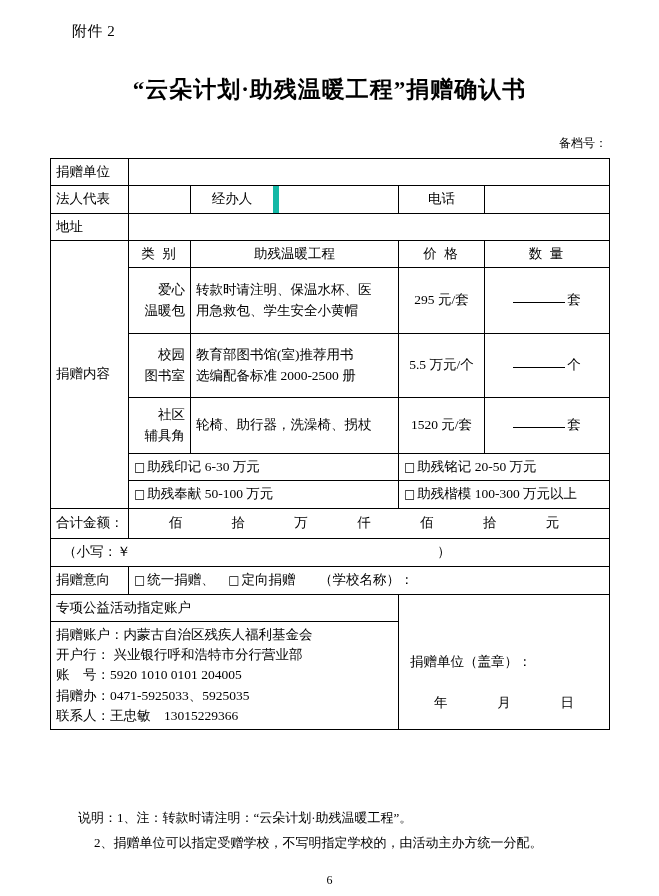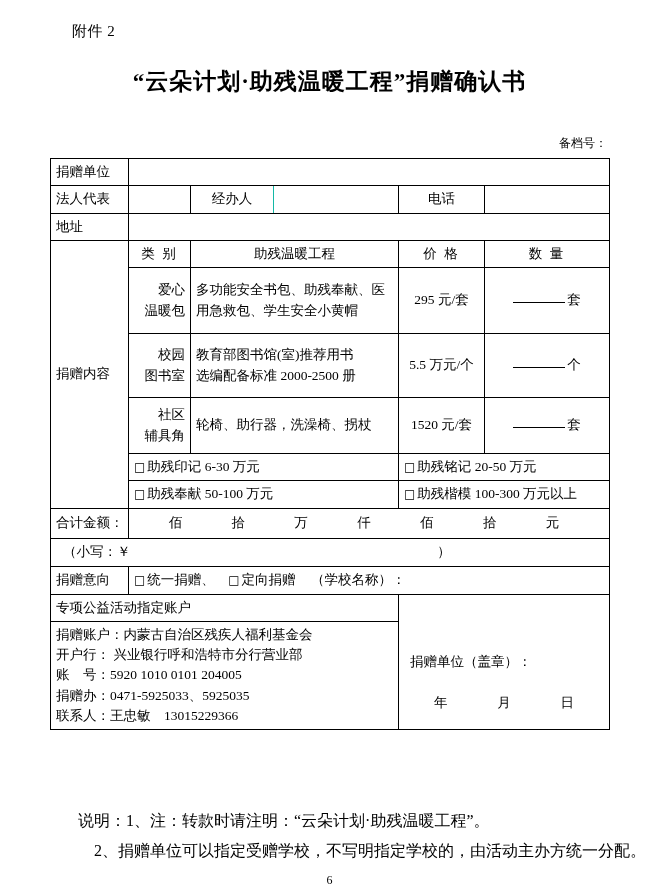--- a/index.html
+++ b/index.html
@@ -26,21 +26,21 @@
     position: absolute;
     left: 72px;
     top: 22px;
     font-size: 15px;
     letter-spacing: 0.5px;
   }
   .doc-title {
     position: absolute;
     left: 0;
     right: 0;
-    top: 66px;
+    top: 74px;
     text-align: center;
     font-size: 23px;
     font-weight: bold;
     font-family: "Liberation Serif", "DejaVu Serif", serif;
     letter-spacing: 1px;
   }
   .archive-no {
     position: absolute;
     right: 52px;
     top: 135px;
@@ -121,21 +121,21 @@
     bottom: 16px;
     display: flex;
     justify-content: space-around;
     font-size: 13.5px;
   }
   .note-wrap {
     position: absolute;
     left: 50px;
     top: 806px;
     width: 570px;
-    font-size: 16px;
+    font-size: 13px;
     line-height: 1.9;
   }
   .note-line1 {
     padding-left: 28px;
     white-space: nowrap;
   }
   .note-line2 {
     padding-left: 44px;
     white-space: nowrap;
   }
@@ -174,21 +174,21 @@
         <td colspan="4"></td>
       </tr>
 
       <tr class="rowh">
         <td class="label-cell">法人代表</td>
         <td></td>
         <td style="padding:0">
           <table style="width:100%;border-collapse:collapse;table-layout:fixed">
             <tbody>
                 <tr>
-              <td style="border:none;border-right:1px solid #14b8a6;width:72px;text-align:center;white-space:nowrap">经办人</td>
+              <td style="border:none;border-right:6px solid #14b8a6;width:72px;text-align:center;white-space:nowrap">经办人</td>
               <td style="border:none"></td>
             </tr>
           </tbody>
             </table>
         </td>
         <td class="c">电话</td>
         <td></td>
       </tr>
 
       <tr class="rowh">
@@ -203,21 +203,21 @@
         <td class="c spaced2">价 格</td>
         <td class="c spaced2">数 量</td>
       </tr>
 
       <tr style="height:66px">
         <td class="cat-cell">
           <div>爱心</div>
           <div>温暖包</div>
         </td>
         <td class="desc-cell">
-          <div>多功能安全书包、助残奉献、医</div>
+          <div>转款时请注明、保温水杯、医</div>
           <div>用急救包、学生安全小黄帽</div>
         </td>
         <td class="price-cell">295 元/套</td>
         <td class="qty-cell"><span class="blankline"></span><span>套</span></td>
       </tr>
 
       <tr style="height:64px">
         <td class="cat-cell">
           <div>校园</div>
           <div>图书室</div>
@@ -281,21 +281,21 @@
           <span style="display:inline-block;width:300px"></span>
           <span>）</span>
         </td>
       </tr>
 
       <tr style="height:28px">
         <td class="label-cell">捐赠意向</td>
         <td colspan="4" class="l">
           <span class="chk">□</span><span>统一捐赠、</span>
           <span class="chk" style="margin-left:10px">□</span><span>定向捐赠</span>
-          <span style="margin-left:12px">（学校名称）：</span>
+          <span style="margin-left:20px">（学校名称）：</span>
         </td>
       </tr>
 
       <tr style="height:26px">
         <td colspan="3" class="acct-title">专项公益活动指定账户</td>
         <td colspan="2" rowspan="2" class="stamp-cell">
           <div class="stamp-top">捐赠单位（盖章）：</div>
           <div class="date-line">
             <span>年</span>
             <span>月</span>

